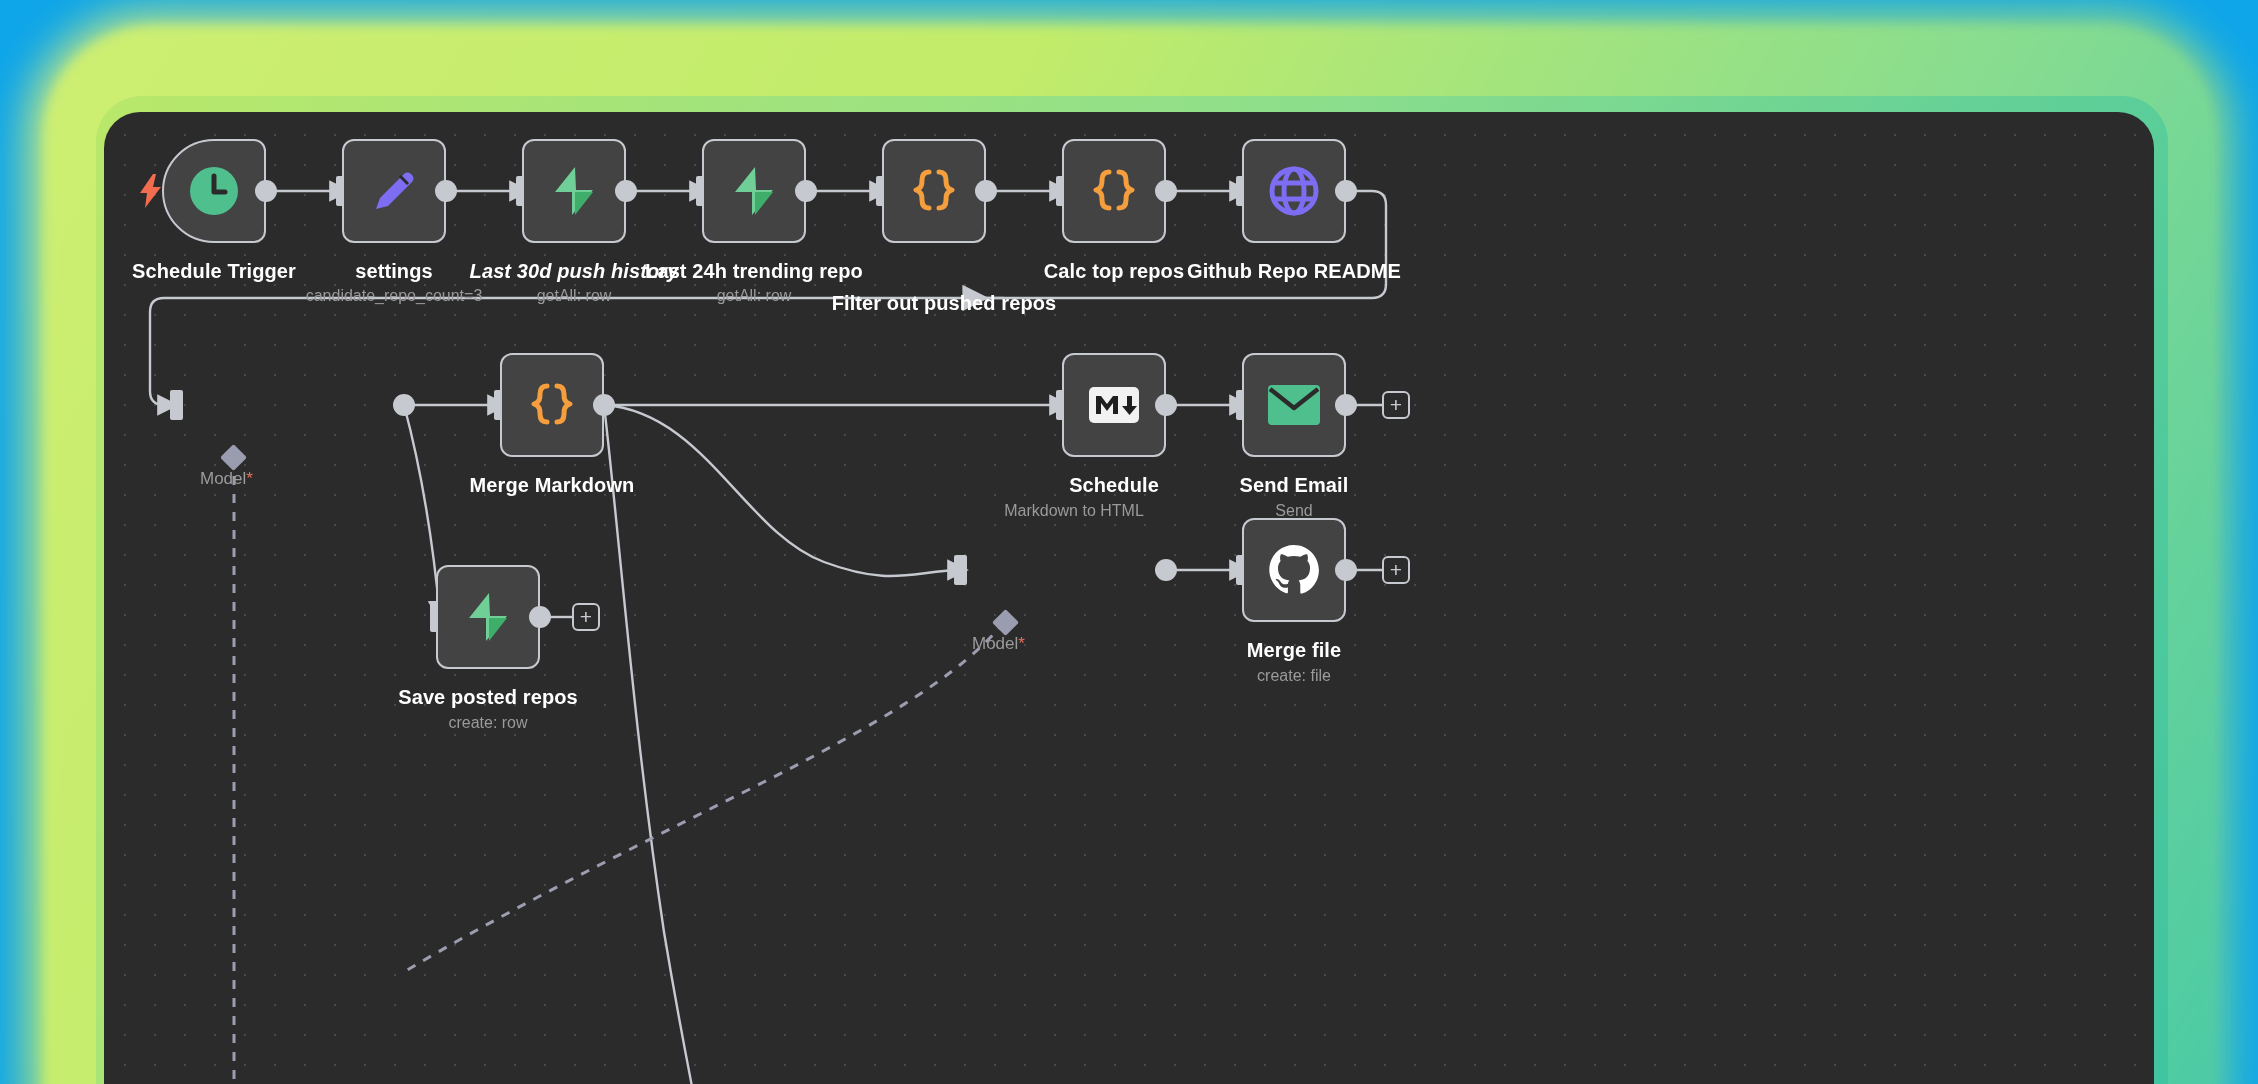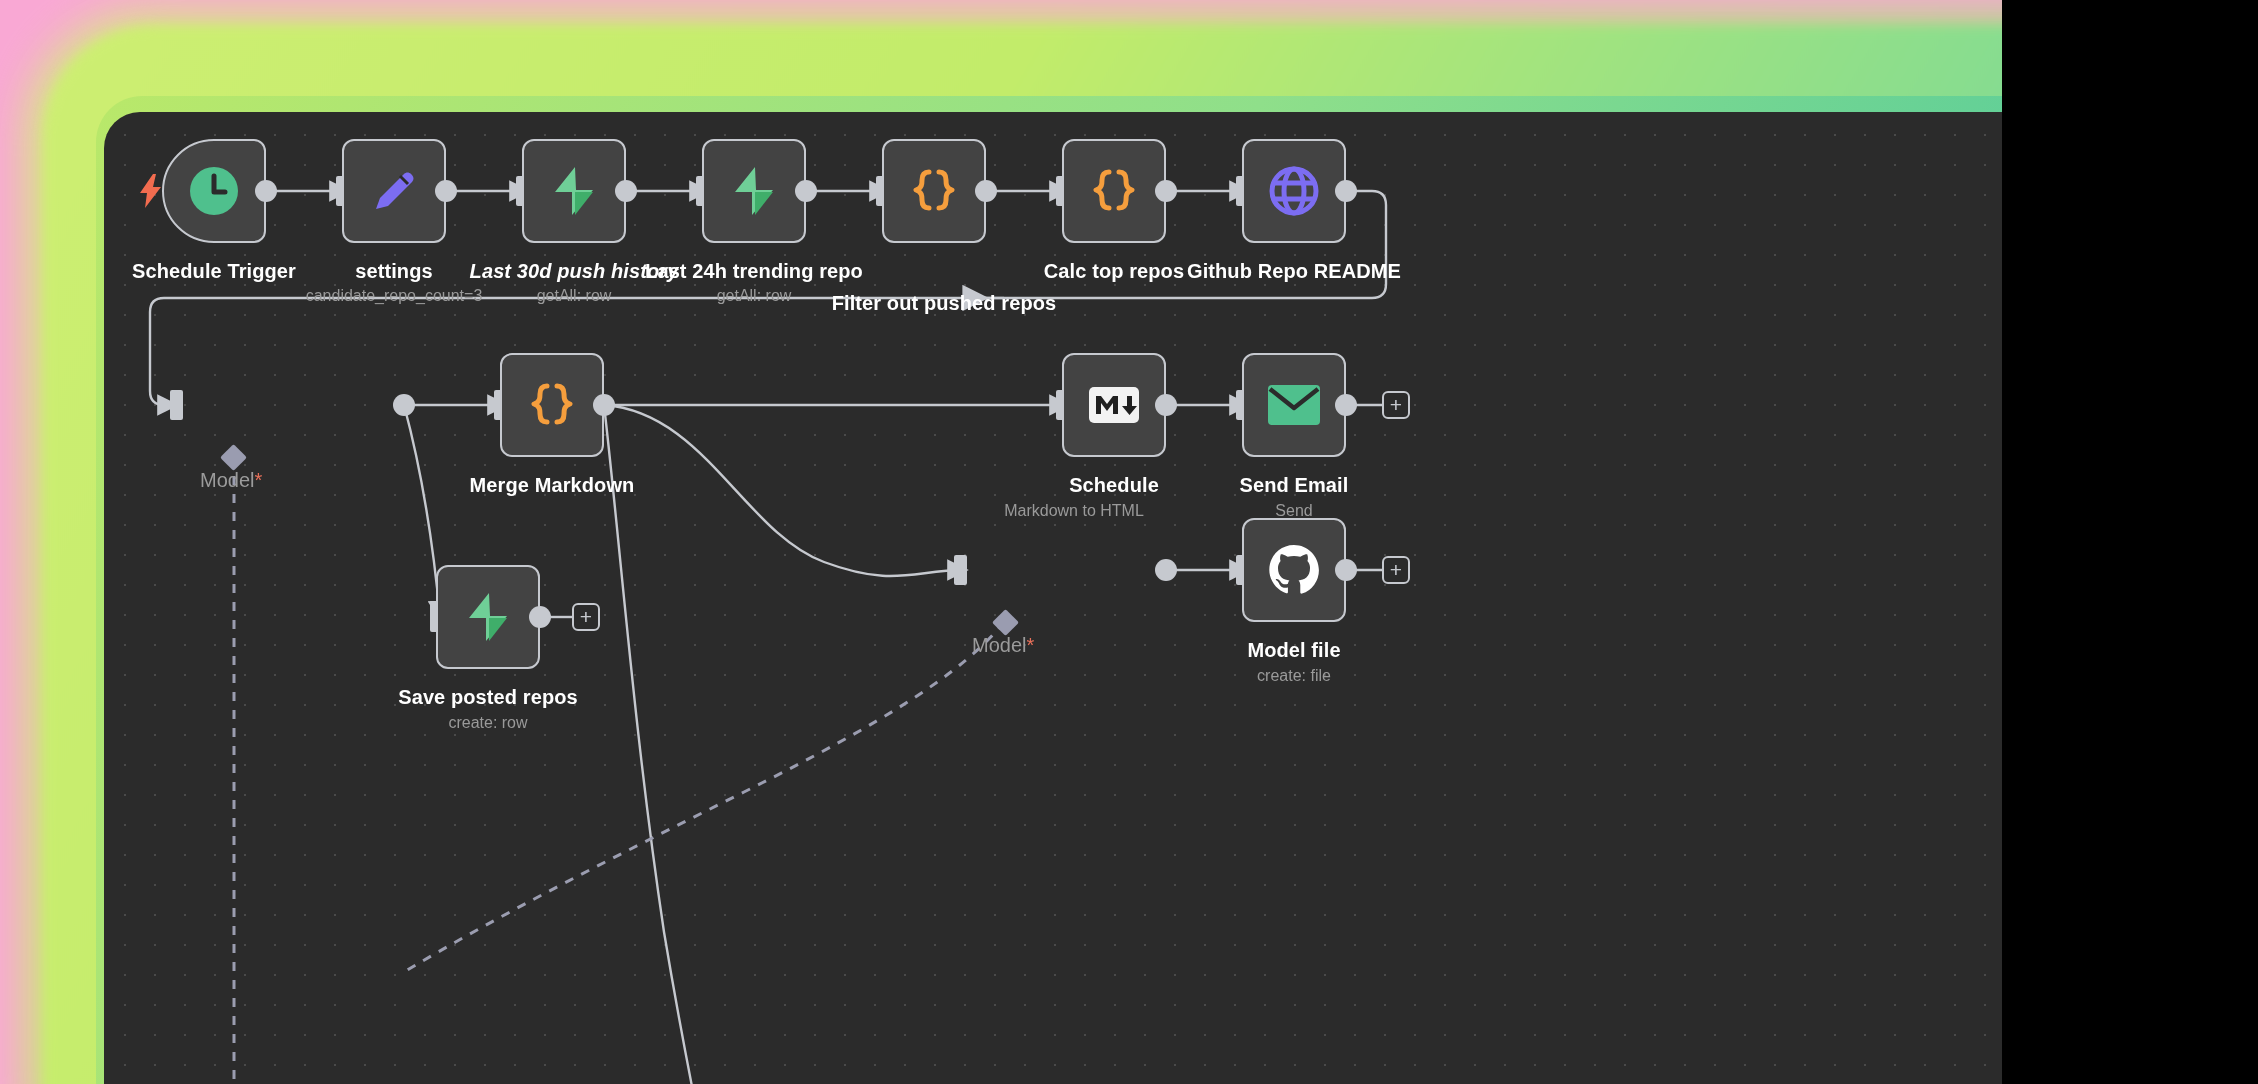--- a/index.html
+++ b/index.html
@@ -1,18 +1,18 @@
 <!DOCTYPE html>
 <html><head>
 <meta charset="utf-8">
 <style>
   html,body{margin:0;padding:0;background:#000;}
   body{width:2258px;height:1084px;overflow:hidden;font-family:"Liberation Sans",sans-serif;}
 
-  #stage{position:relative;width:2002px;height:1084px;background:#f9a8d4;overflow:hidden;}
+  #stage{position:relative;width:2258px;height:1084px;background:#0ea5e9;overflow:hidden;}
 
   
   .glow-outer{
     position:absolute;left:28px;top:14px;width:2202px;height:1200px;
     border-radius:120px;
     background:linear-gradient(135deg,#d4f07a 0%,#c8ee6e 30%,#9fe07c 62%,#5fd1a0 100%);
     filter:blur(22px);
     opacity:.95;
   }
   .glow-mid{
@@ -68,21 +68,21 @@
   .port-in{
     position:absolute;width:13px;height:30px;background:#c6c9cf;border-radius:2px;
   }
   .port-out{
     position:absolute;width:22px;height:22px;border-radius:50%;background:#c6c9cf;
   }
   .port-sub{
     position:absolute;width:19px;height:19px;background:#9a9cb0;
     transform:rotate(45deg);border-radius:2px;
   }
-  .sublabel{position:absolute;font-size:20px;color:#9b9b9b;white-space:nowrap;}
+  .sublabel{position:absolute;font-size:17px;color:#9b9b9b;white-space:nowrap;}
   .sublabel i{color:#e8705a;font-style:normal;}
 
   .plusbtn{
     position:absolute;width:28px;height:28px;border:2px solid #c6c9cf;border-radius:6px;
     background:#2b2b2b;color:#c6c9cf;font-size:21px;line-height:24px;text-align:center;
     box-sizing:border-box;
   }
 
   .bolt{position:absolute;color:#f26c4f;font-size:34px;line-height:34px;}
 
@@ -315,17 +315,17 @@
     <div class="port-in" style="left:1132px;top:443px;"></div>
     <div class="node square" style="left:1138px;top:406px;">
       <span>
         <svg class="ic" width="52" height="52" viewBox="0 0 24 24">
           <path fill="#fff" d="M12 .5C5.7.5.6 5.6.6 11.9c0 5 3.3 9.3 7.8 10.8.6.1.8-.2.8-.6v-2c-3.2.7-3.9-1.5-3.9-1.5-.5-1.3-1.3-1.7-1.3-1.7-1-.7.1-.7.1-.7 1.1.1 1.7 1.2 1.7 1.2 1 1.7 2.7 1.2 3.4.9.1-.7.4-1.2.7-1.5-2.6-.3-5.3-1.3-5.3-5.8 0-1.3.5-2.3 1.2-3.2-.1-.3-.5-1.5.1-3.1 0 0 1-.3 3.2 1.2a11 11 0 015.8 0c2.2-1.5 3.2-1.2 3.2-1.2.6 1.6.2 2.8.1 3.1.8.9 1.2 1.9 1.2 3.2 0 4.5-2.7 5.5-5.3 5.8.4.4.8 1.1.8 2.2v3.3c0 .4.2.7.8.6a11.4 11.4 0 007.8-10.8C23.4 5.6 18.3.5 12 .5z"></path>
         </svg>
       </span>
     </div>
     <div class="port-out" style="left:1231px;top:447px;"></div>
     <div class="plusbtn" style="left:1278px;top:444px;">+</div>
-    <div class="nlabel" style="left:1080px;top:527px;width:220px;">Model file</div>
+    <div class="nlabel" style="left:1080px;top:527px;width:220px;">Merge file</div>
     <div class="nsub" style="left:1080px;top:555px;width:220px;">create: file</div>
 
   </div>
 </div>
 
 </body></html>

